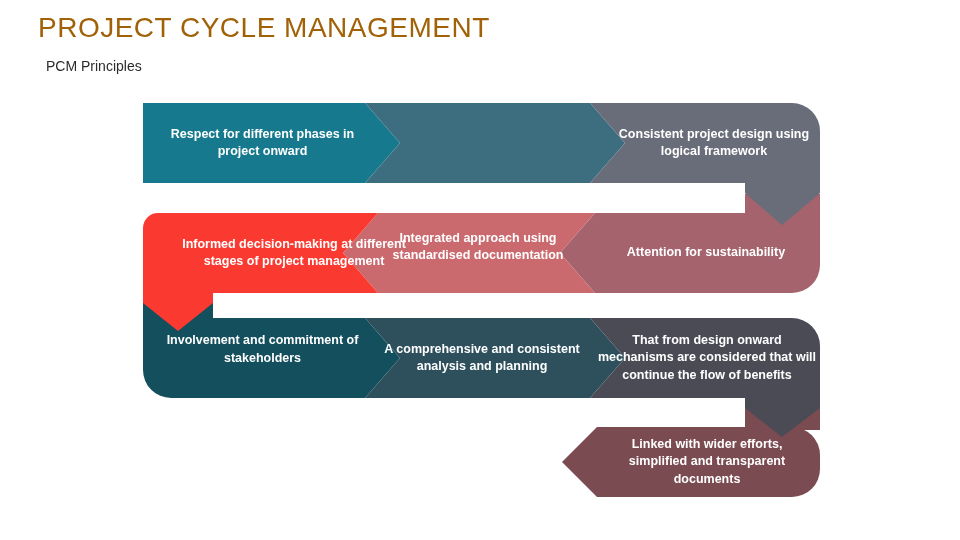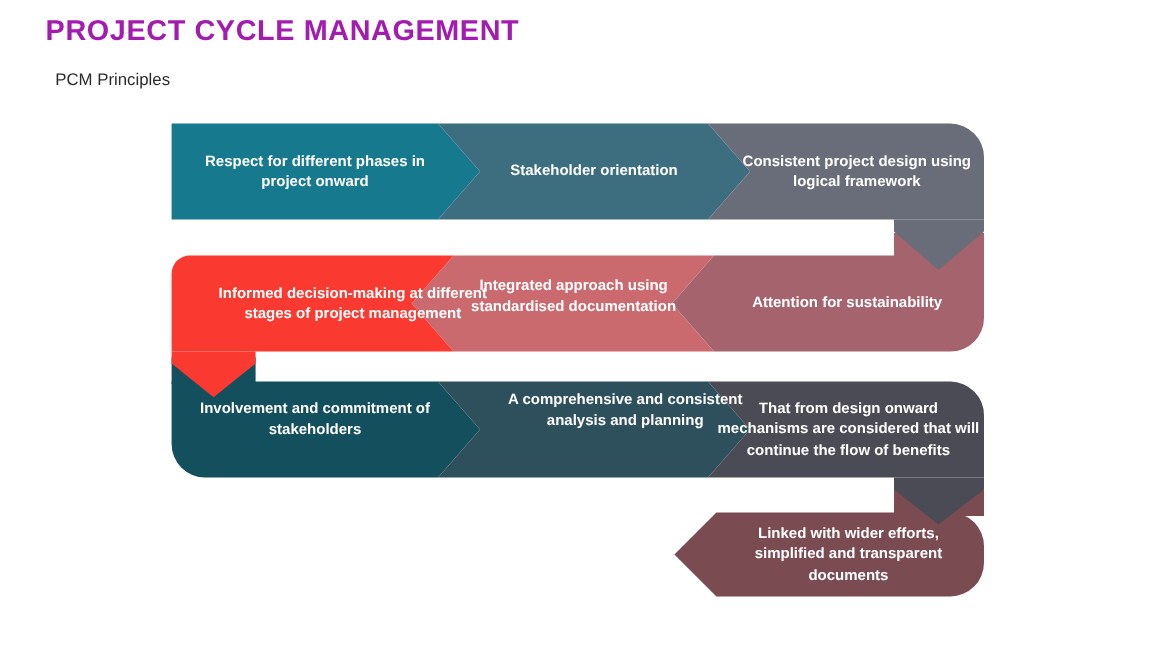--- a/index.html
+++ b/index.html
@@ -1,33 +1,33 @@
 <!DOCTYPE html>
 <html><head>
 <meta charset="utf-8">
 <style>
   html,body{margin:0;padding:0;background:#fff;}
   .slide{position:relative;width:960px;height:540px;background:#ffffff;overflow:hidden;
          font-family:"Liberation Sans",sans-serif;}
-  .title{position:absolute;left:38px;top:12px;font-size:24px;font-weight:bold;
-         letter-spacing:.5px;color:#a21caf;}
+  .title{position:absolute;left:38px;top:12px;font-size:28px;font-weight:normal;
+         letter-spacing:.5px;color:#a16207;}
   .subtitle{position:absolute;left:46px;top:58px;font-size:14px;font-weight:400;color:#2b2b2b;}
   .diagram-svg{position:absolute;left:0;top:0;width:960px;height:540px;}
   .seg-label{position:absolute;display:flex;align-items:center;justify-content:center;
              text-align:center;color:#ffffff;font-size:12.5px;font-weight:bold;
              line-height:1.38;pointer-events:none;}
   
   .l-r1c1{left:150px;top:103px;width:225px;height:80px;}
   .l-r1c2{left:390px;top:103px;width:210px;height:80px;}
   .l-r1c3{left:608px;top:103px;width:212px;height:80px;}
   .l-r2c1{left:150px;top:213px;width:224px;height:80px;margin-left:32px;}
   .l-r2c2{left:372px;top:213px;width:212px;height:68px;}
   .l-r2c3{left:600px;top:213px;width:212px;height:80px;}
   .l-r3c1{left:150px;top:318px;width:225px;height:63px;}
-  .l-r3c2{left:383px;top:302px;width:198px;height:80px;margin-left:39px;}
+  .l-r3c2{left:383px;top:318px;width:198px;height:80px;}
   .l-r3c3{left:596px;top:318px;width:222px;height:80px;}
   .l-r4c1{left:602px;top:427px;width:210px;height:70px;}
 </style>
 </head>
 <body>
 
 <div class="slide">
 
   <div class="title">PROJECT CYCLE MANAGEMENT</div>
   <div class="subtitle">PCM Principles</div>
@@ -55,21 +55,20 @@
     <path d="M143,293 H213 V303 L178,331 L143,303 Z" fill="#fa3a31"></path>
 
     <path d="M745,408 H820 V430 H745 Z" fill="#7b4b52"></path>
 
     <path d="M597,427 H792 A28,28 0 0 1 820,455 V469 A28,28 0 0 1 792,497 H597 L562,462 Z" fill="#7b4b52"></path>
 
     <path d="M745,398 H820 V408 L782,437 L745,408 Z" fill="#4b4b56"></path>
   </svg>
 
   <div class="seg-label l-r1c1">Respect for different phases in project onward</div>
-  <div class="seg-label l-r1c2">Stakeholder orientation</div>
   <div class="seg-label l-r1c3">Consistent project design using logical framework</div>
 
   <div class="seg-label l-r2c1">Informed decision-making at different stages of project management</div>
   <div class="seg-label l-r2c2">Integrated approach using standardised documentation</div>
   <div class="seg-label l-r2c3">Attention for sustainability</div>
 
   <div class="seg-label l-r3c1">Involvement and commitment of stakeholders</div>
   <div class="seg-label l-r3c2">A comprehensive and consistent analysis and planning</div>
   <div class="seg-label l-r3c3">That from design onward mechanisms are considered that will continue the flow of benefits</div>
 

